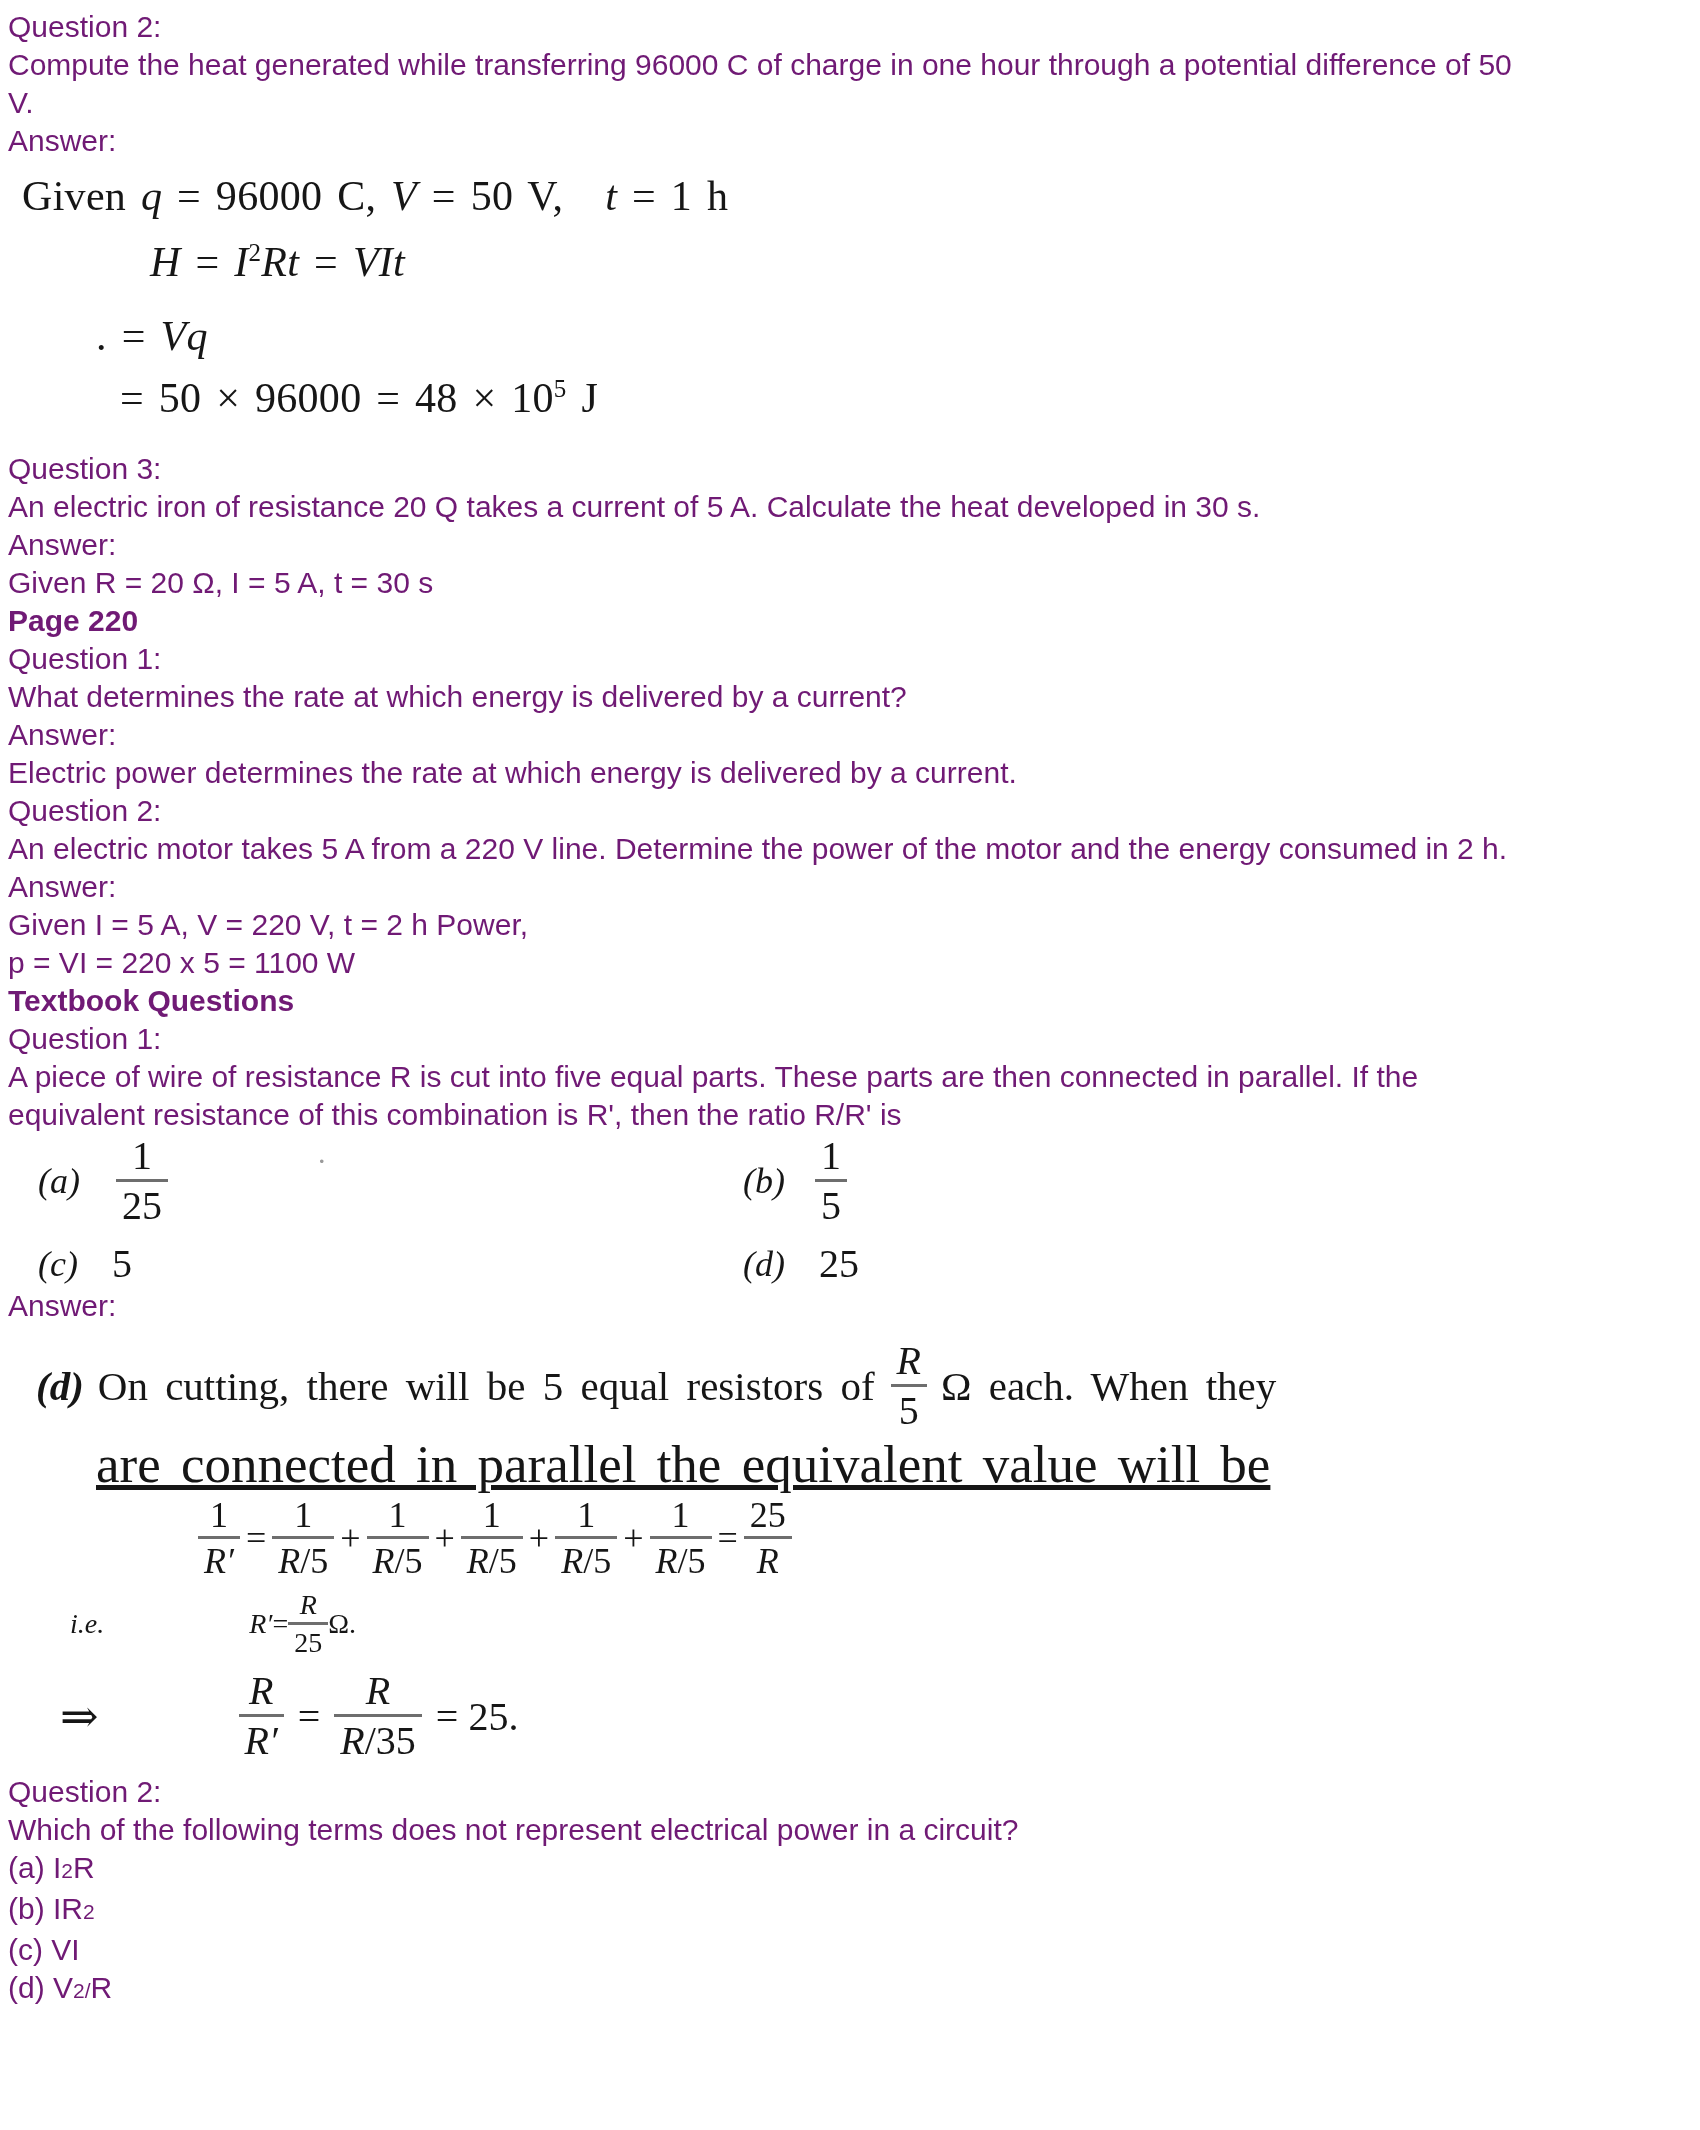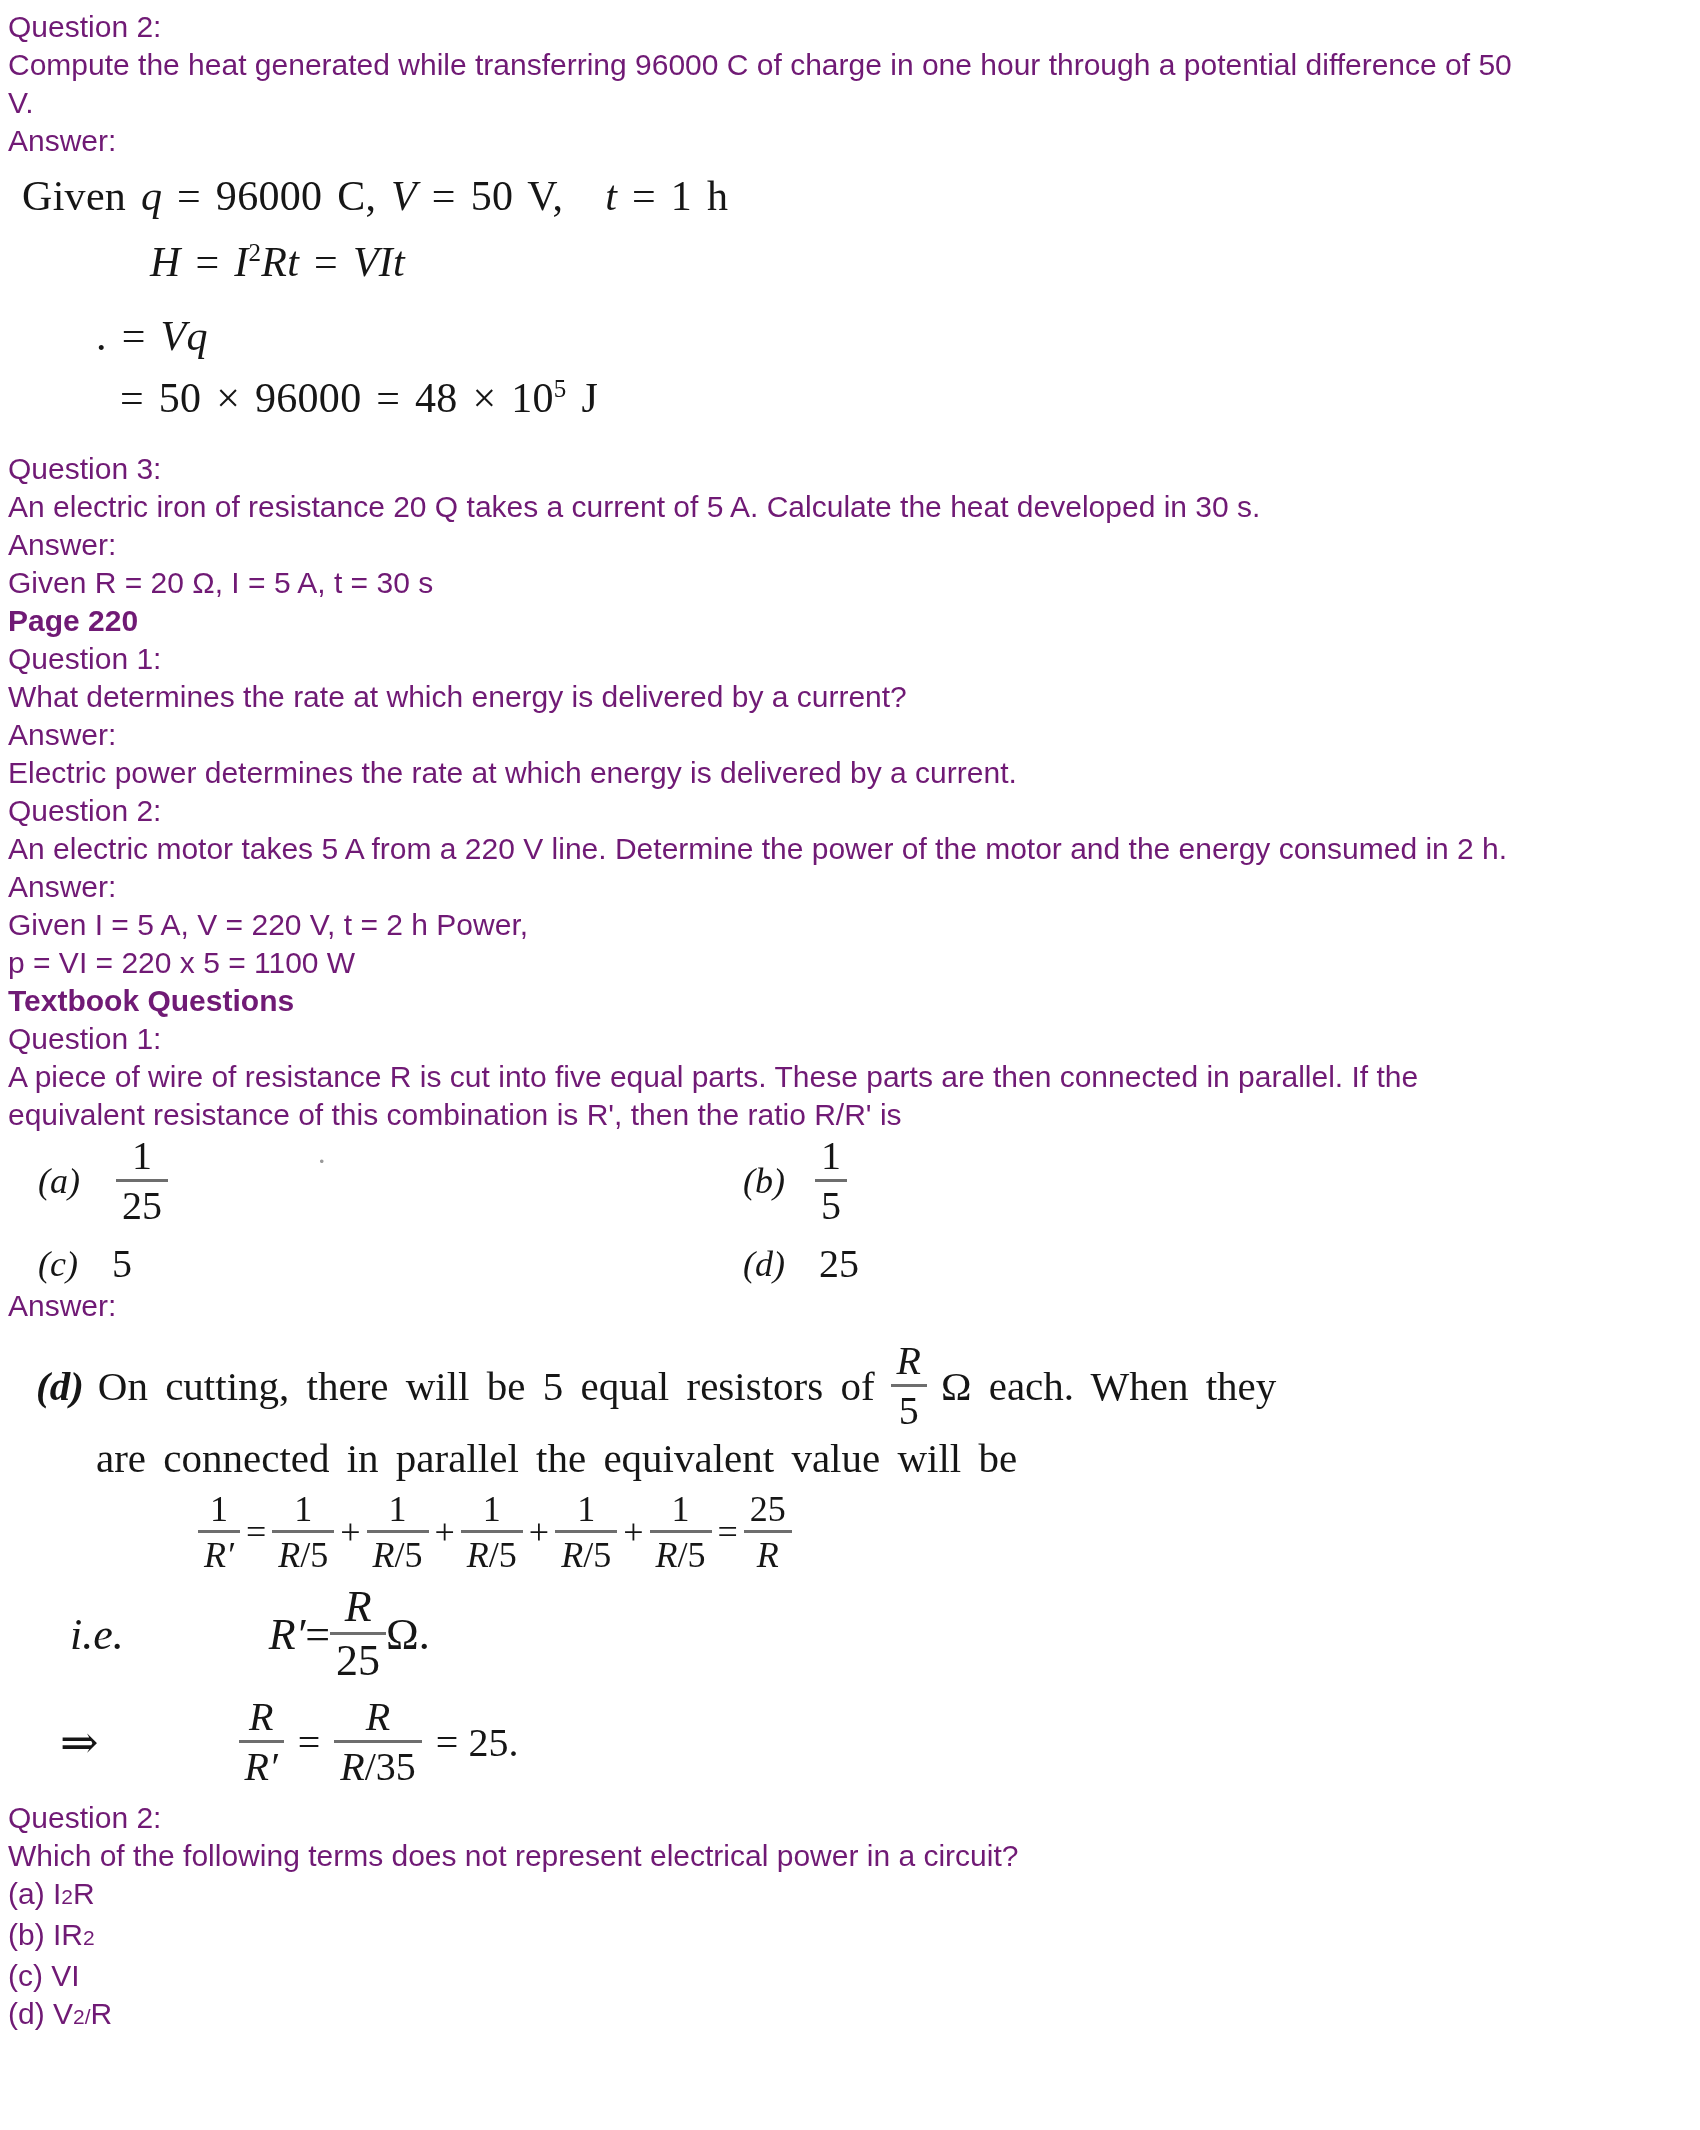--- a/index.html
+++ b/index.html
@@ -44,24 +44,24 @@
   .optfrac { font-size:40px; }
   .optfrac.fa { margin-left:36px; }
   .optfrac.fb { margin-left:30px; }
   .optval { font-size:40px; margin-left:34px; }
   .faint-dot { color:#9a9a9a; font-size:30px; margin-left:150px; align-self:flex-start; }
 
   
   .sol-line1 { display:flex; align-items:center; font-size:41px; word-spacing:7px; margin:16px 0 0 28px; white-space:nowrap; }
   .sol-line1 .txt { margin-left:14px; }
   .sol-line1 .frac { font-size:40px; margin-left:16px; }
-  .sol-line2 { font-size:41px; line-height:46px; word-spacing:7px; margin:4px 0 0 88px; white-space:nowrap; }
+  .sol-line2 { font-size:53px; line-height:46px; word-spacing:7px; margin:10px 0 0 88px; white-space:nowrap;text-decoration:underline; }
   .eqrow { display:flex; align-items:center; font-size:36px; margin:10px 0 0 190px; white-space:nowrap; }
   .eqrow .op { margin:0 6px; }
-  .ierow { display:flex; align-items:center; font-size:44px; margin:12px 0 0 62px; white-space:nowrap; }
+  .ierow { display:flex; align-items:center; font-size:28px; margin:12px 0 0 62px; white-space:nowrap; }
   .ierow .grp { display:inline-flex; align-items:center; margin-left:145px; }
   .arrowrow { display:flex; align-items:center; font-size:40px; margin:14px 0 12px 52px; white-space:nowrap; }
   .arrowrow .arr { font-size:46px; }
   .arrowrow .grp { display:inline-flex; align-items:center; margin-left:140px; }
   .mideq { margin:0 14px; }
 </style>
 </head>
 <body>
 
 <div class="page">

